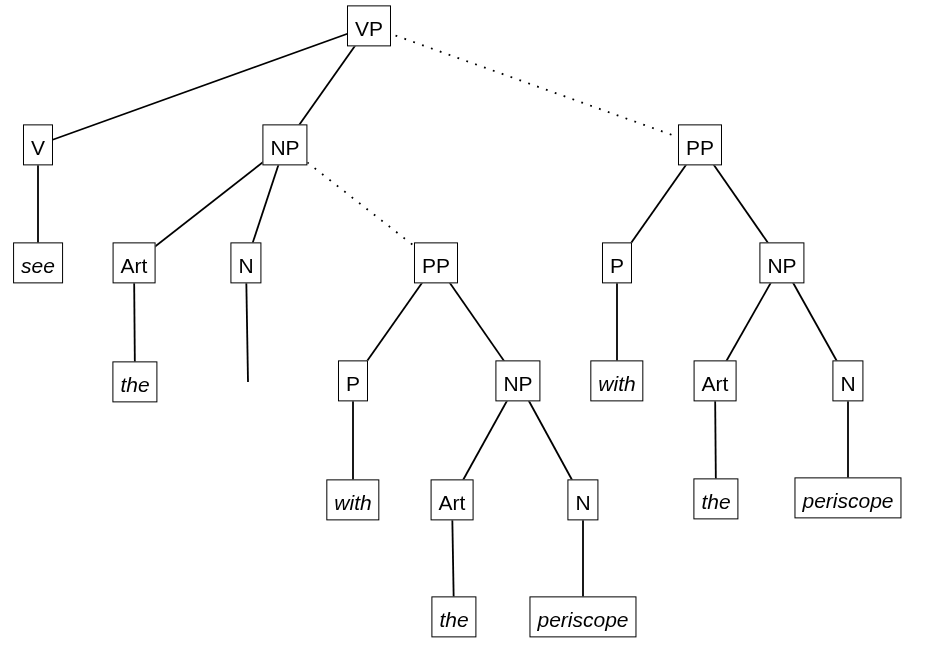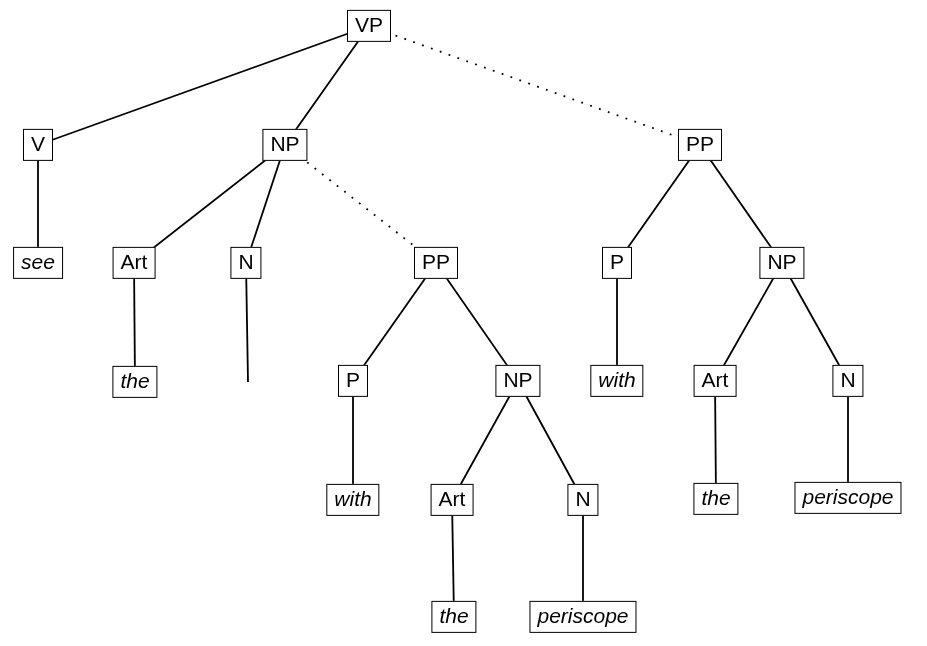--- a/index.html
+++ b/index.html
@@ -29,21 +29,21 @@
   }
   .edges line.dotted {
     stroke-dasharray: 1.8 7.6;
     stroke-linecap: butt;
   }
   .node {
     position: absolute;
     transform: translate(-50%, -50%);
     background: #ffffff;
     border: 1.8px solid #000000;
-    padding: 1px 7px 3px 7px;
+    padding: 10px 7px 3px 7px;
     font-size: 21px;
     line-height: 1.25;
     color: #000000;
     white-space: nowrap;
     text-align: center;
   }
   .node.terminal {
     font-style: italic;
   }
 </style>

